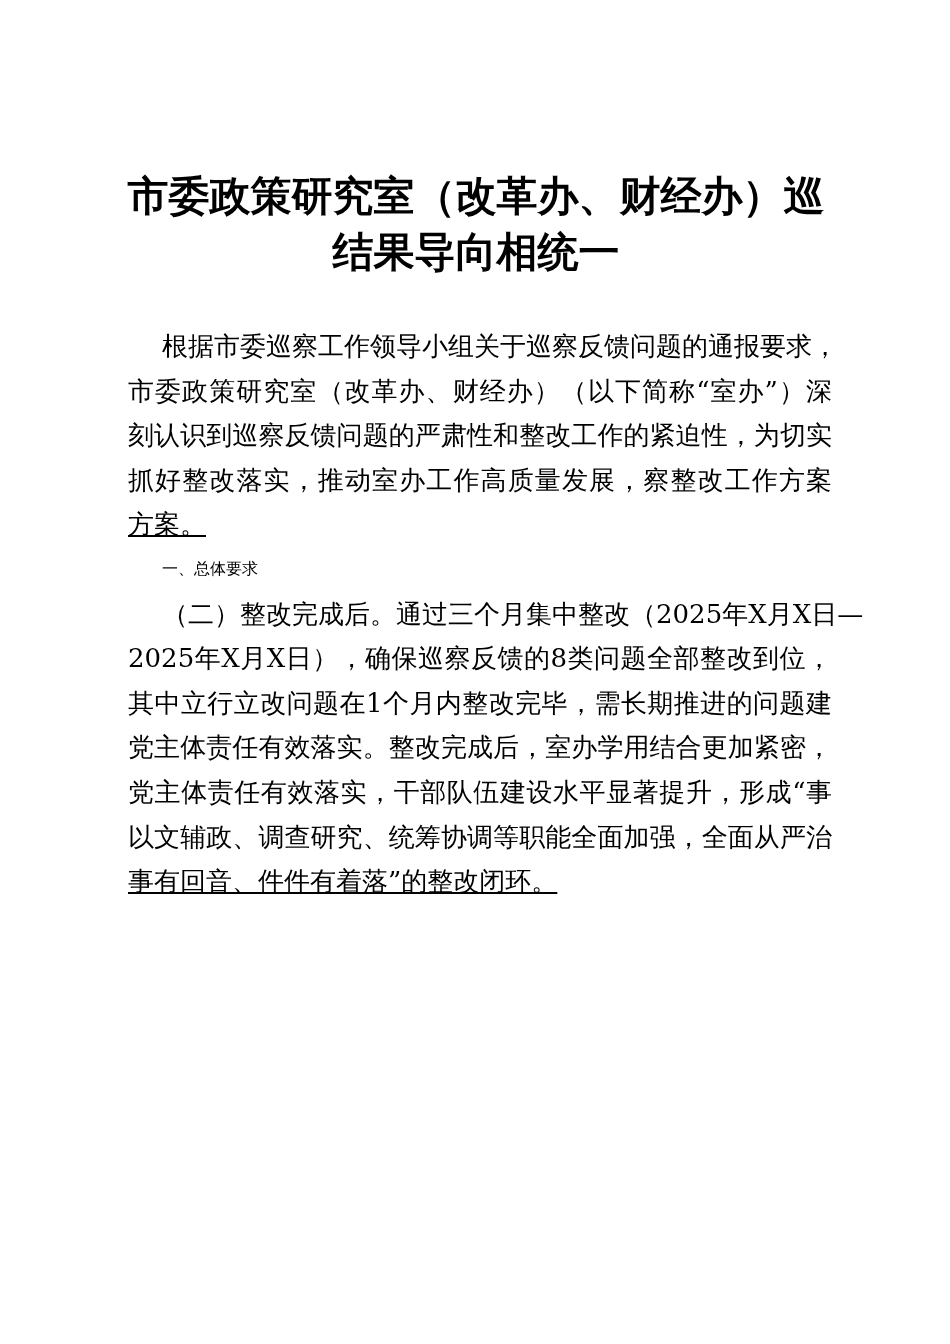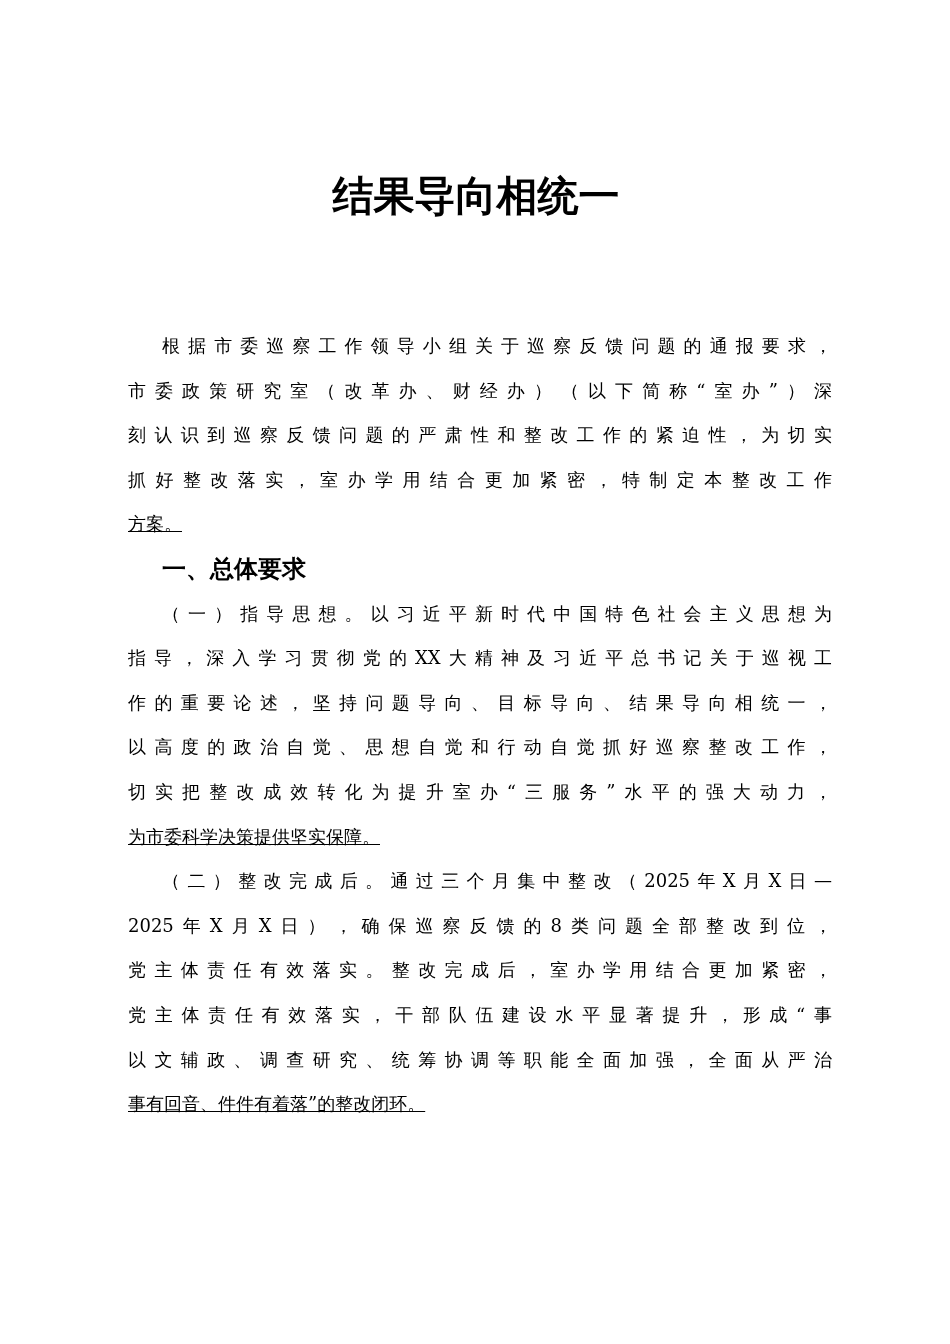--- a/index.html
+++ b/index.html
@@ -43,73 +43,67 @@
     .body {
       position: absolute;
       left: 128px;
       top: 324px;
       width: 704px;
     }
     .line {
       display: block;
       height: 44.6px;
       line-height: 44.6px;
-      font-size: 18px;
+      font-size: 26px;
       white-space: nowrap;
       text-align: justify;
       text-align-last: justify;
       letter-spacing: 0;
     }
     .line.last {
       text-align-last: left;
       text-decoration: underline;
     }
     .indent {
       padding-left: 34px;
     }
     .heading {
       font-family: "DejaVu Sans", "Liberation Sans", sans-serif;
-      font-weight: bold;
-      font-size: 24px;
+      font-weight: normal;
+      font-size: 16px;
       text-align-last: left;
     }
   </style>
 </head>
 <body>
 
 <div class="page">
 
   <h1 class="title">
+    <span class="title-line">市委政策研究室（改革办、财经办）巡</span>
     <span class="title-line">结果导向相统一</span>
   </h1>
 
   <div class="body">
 
     <div>
       <span class="line indent">根据市委巡察工作领导小组关于巡察反馈问题的通报要求，</span>
       <span class="line">市委政策研究室（改革办、财经办）（以下简称“室办”）深</span>
       <span class="line">刻认识到巡察反馈问题的严肃性和整改工作的紧迫性，为切实</span>
-      <span class="line">抓好整改落实，室办学用结合更加紧密，特制定本整改工作</span>
+      <span class="line">抓好整改落实，推动室办工作高质量发展，察整改工作方案</span>
       <span class="line last">方案。</span>
     </div>
 
     <span class="line indent heading">一、总体要求</span>
 
-    <div>
-      <span class="line indent">（一）指导思想。以习近平新时代中国特色社会主义思想为</span>
-      <span class="line">指导，深入学习贯彻党的XX大精神及习近平总书记关于巡视工</span>
-      <span class="line">作的重要论述，坚持问题导向、目标导向、结果导向相统一，</span>
-      <span class="line">以高度的政治自觉、思想自觉和行动自觉抓好巡察整改工作，</span>
-      <span class="line">切实把整改成效转化为提升室办“三服务”水平的强大动力，</span>
-      <span class="line last">为市委科学决策提供坚实保障。</span>
-    </div>
 
     <div>
       <span class="line indent">（二）整改完成后。通过三个月集中整改（2025年X月X日—</span>
       <span class="line">2025年X月X日），确保巡察反馈的8类问题全部整改到位，</span>
+      <span class="line">其中立行立改问题在1个月内整改完毕，需长期推进的问题建</span>
       <span class="line">党主体责任有效落实。整改完成后，室办学用结合更加紧密，</span>
       <span class="line">党主体责任有效落实，干部队伍建设水平显著提升，形成“事</span>
       <span class="line">以文辅政、调查研究、统筹协调等职能全面加强，全面从严治</span>
       <span class="line last">事有回音、件件有着落”的整改闭环。</span>
     </div>
 
   </div>
 </div>
 
 </body></html>

